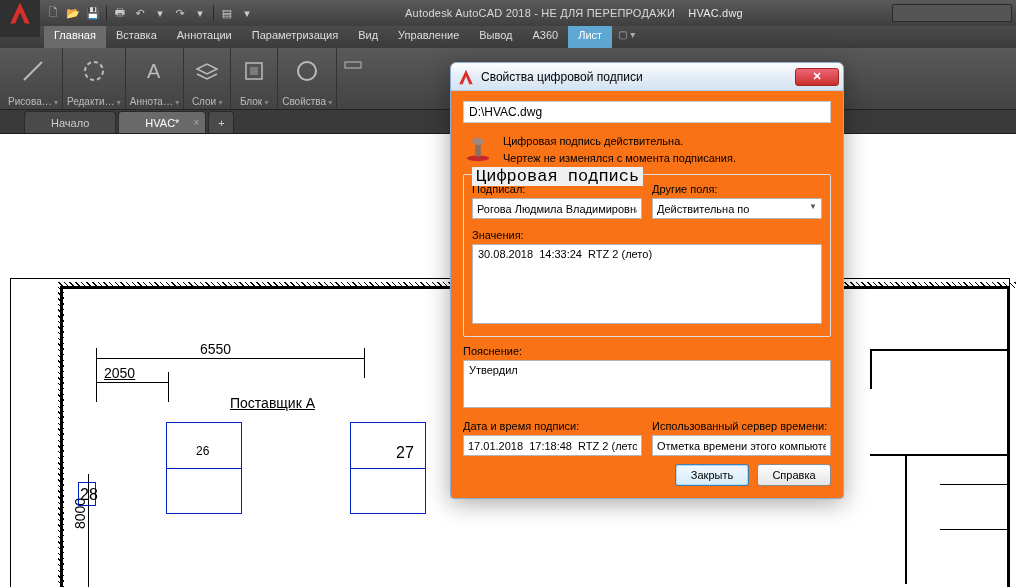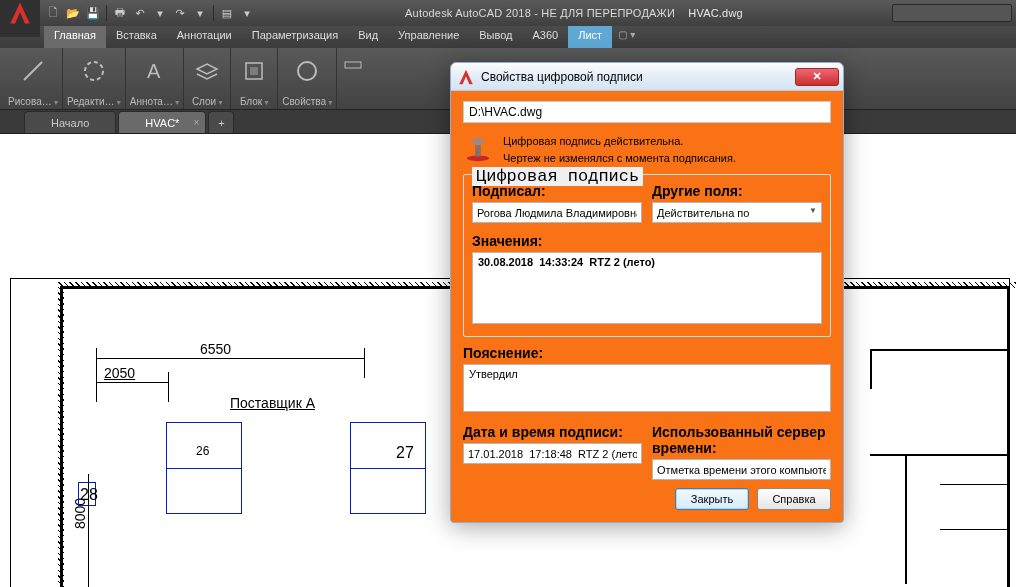--- a/index.html
+++ b/index.html
@@ -57,21 +57,21 @@
 .dlg-title .xbtn { width:44px; height:18px; background:linear-gradient(#e67,#c9302c); border:1px solid #a02622; border-radius:3px; color:#fff; display:flex; align-items:center; justify-content:center; font-size:11px; font-weight:bold;}
 .dlg-body { padding:10px 12px 12px;}
 .path-box { border:1px solid #c9c9c9; background:#fff; padding:3px 5px; font-size:12px; font-family: Tahoma, sans-serif;}
 .status-row { display:flex; gap:10px; margin:10px 0 8px; align-items:flex-start;}
 .stamp-icon { width:30px; height:30px; flex-shrink:0;}
 .status-lines { font-size:11px; line-height:1.5;}
 .group { border:1px solid #dcdcdc; border-radius:2px; padding:8px 8px 10px; margin-bottom:8px; position:relative;}
 .group > .glabel { position:absolute; top:-8px; left:8px; background:#f0f0f0; padding:0 4px; font-size:17px;font-family:Liberation Mono, monospace;}
 .two-col { display:flex; gap:10px;}
 .two-col > div { flex:1;}
-.field-label { font-size:14px; margin-bottom:3px;font-weight:bold;}
+.field-label { font-size:11px; margin-bottom:3px;}
 .text-input { width:100%; height:21px; border:1px solid #b5b5b5; background:#fff; padding:2px 4px; font-size:11px; font-family:Tahoma,sans-serif;}
 .combo { position:relative;}
 .combo::after { content:"▼"; position:absolute; right:5px; top:4px; font-size:8px; color:#555; pointer-events:none;}
 .textarea { width:100%; border:1px solid #b5b5b5; background:#fff; padding:3px 5px; font-size:11px; font-family:Tahoma,sans-serif; resize:none; overflow-y:scroll;}
 .btn-row { display:flex; justify-content:flex-end; gap:8px; margin-top:8px;}
 .wbtn { min-width:74px; height:22px; border:1px solid #8a8a8a; background:linear-gradient(#fefefe,#e5e5e5); border-radius:3px; font-size:11px; padding:0 10px; cursor:default;}
 .wbtn.default { border:1px solid #3c7fb1; box-shadow:0 0 0 1px #b3d7f2 inset; background:linear-gradient(#f2f9fe,#d4ecfb);}
 ::-webkit-scrollbar { width:16px;}
 ::-webkit-scrollbar-track { background:#f0f0f0; border-left:1px solid #ddd;}
 ::-webkit-scrollbar-thumb { background:#cdcdcd; border:1px solid #aaa; border-radius:2px;}
@@ -280,21 +280,21 @@
         <div>
           <div class="field-label">Подписал:</div>
           <input class="text-input" readonly="" value="Рогова Людмила Владимировна" style="">
         </div>
         <div>
           <div class="field-label">Другие поля:</div>
           <div class="combo"><input class="text-input" readonly="" value="Действительна по" style=""></div>
         </div>
       </div>
       <div class="field-label" style="margin-top:10px;">Значения:</div>
-      <textarea class="textarea" rows="4" readonly="" style="height: 72px; font-weight: bold;">30.08.2018  14:33:24  RTZ 2 (лето)</textarea>
+      <textarea class="textarea" rows="4" readonly="" style="height: 80px;">30.08.2018  14:33:24  RTZ 2 (лето)</textarea>
     </div>
 
     <div class="field-label">Пояснение:</div>
     <textarea class="textarea" rows="3" readonly="" style="height: 48px;">Утвердил</textarea>
 
     <div class="two-col" style="margin-top:10px;">
       <div>
         <div class="field-label">Дата и время подписи:</div>
         <input class="text-input" readonly="" value="17.01.2018  17:18:48  RTZ 2 (лето)" style="">
       </div>

